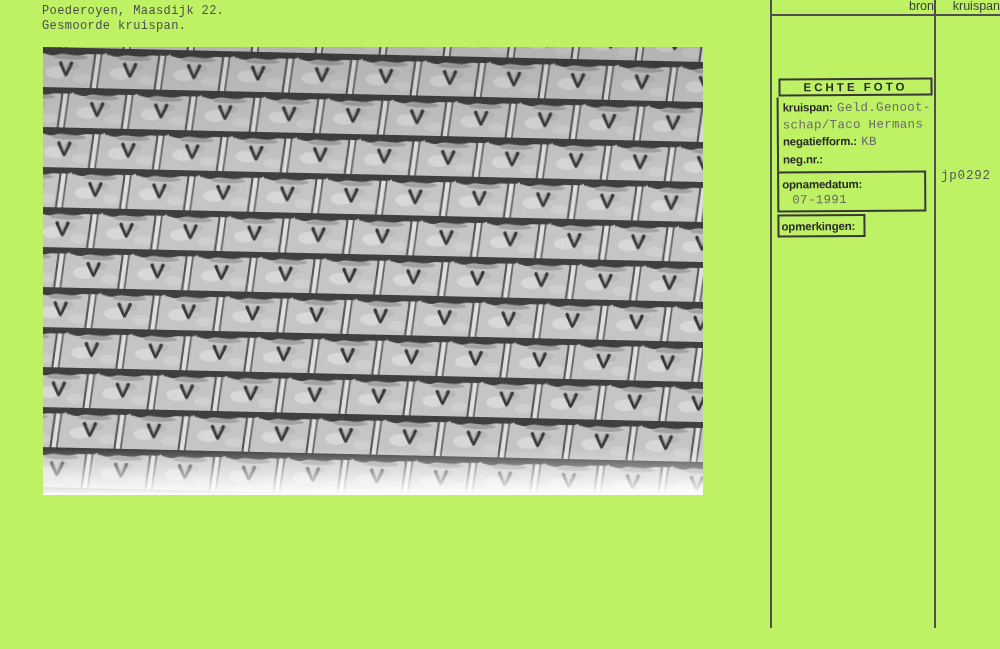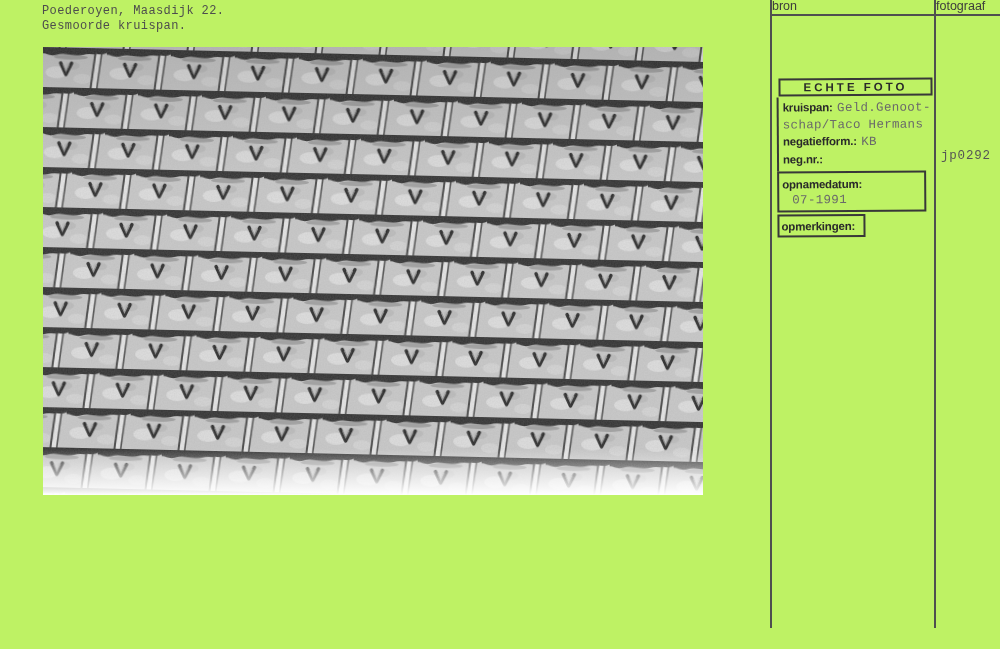--- a/index.html
+++ b/index.html
@@ -18,21 +18,21 @@
   
   .photo { position:absolute; left:43px; top:47px; width:660px; height:448px; }
   .photo svg { display:block; }
   
   .vline { position:absolute; top:0; width:2px; height:628px; background:#4f4f4f; }
   .vline.left { left:770px; }
   .vline.mid  { left:934px; }
   .hline { position:absolute; left:770px; top:14px; width:230px; height:2px; background:#4f4f4f; }
   .col-header {
     position:absolute; top:0; height:14px; line-height:13px;
-    text-align:left; font-size:12.5px; color:#3c3c3c;
+    text-align:right; font-size:12.5px; color:#3c3c3c;
   }
   .col-header.bron { left:772px; width:162px; }
   .col-header.verwerkt { left:936px; width:64px; }
   
   .stamp { position:absolute; left:777px; top:78px; width:158px; transform:rotate(-0.4deg); color:#2e2e2e; }
   .stamp-title-box {
     border:2px solid #383838; height:14px; line-height:14px; width:150px;
     margin-left:2px; text-align:center;
     font-weight:bold; font-size:11.5px; letter-spacing:3px; color:#2a2a2a;
   }
@@ -45,21 +45,21 @@
   }
   .val-pre { white-space:pre-line; }
   .opname-box { border:2px solid #383838; width:140px; padding:1px 2px 3px 3px; }
   .opname-box .val { display:block; margin-left:10px; margin-top:1px; }
   .opmerk-box {
     border:2px solid #383838; display:inline-block;
     padding:0 8px 1px 2px; margin-top:2px;
   }
   
   .verwerkt-code {
-    position:absolute; left:941px; top:149px;
+    position:absolute; left:941px; top:169px;
     font-family:"Liberation Mono","DejaVu Sans Mono",monospace;
     font-size:12.5px; letter-spacing:0.8px; color:#555555;
   }
 </style>
 </head>
 <body>
 
 <div class="page">
 
   <div class="caption">
@@ -105,21 +105,21 @@
       <rect width="660" height="448" fill="url(#topShade)"></rect>
       <rect width="660" height="448" filter="url(#grain)"></rect>
       <rect y="402" width="660" height="46" fill="url(#fadeBottom)"></rect>
     </svg>
   </div>
 
   <div class="vline left"></div>
   <div class="vline mid"></div>
   <div class="hline"></div>
   <div class="col-header bron">bron</div>
-  <div class="col-header verwerkt">fotograaf</div>
+  <div class="col-header verwerkt">kruispan</div>
 
   <div class="stamp">
     <div class="stamp-title-box">
       <span>ECHTE FOTO</span>
     </div>
     <div class="stamp-fields">
       <div class="field">
         <span class="lbl">kruispan:</span>
         <span class="val val-pre">Geld.Genoot-
 schap/Taco Hermans</span>

